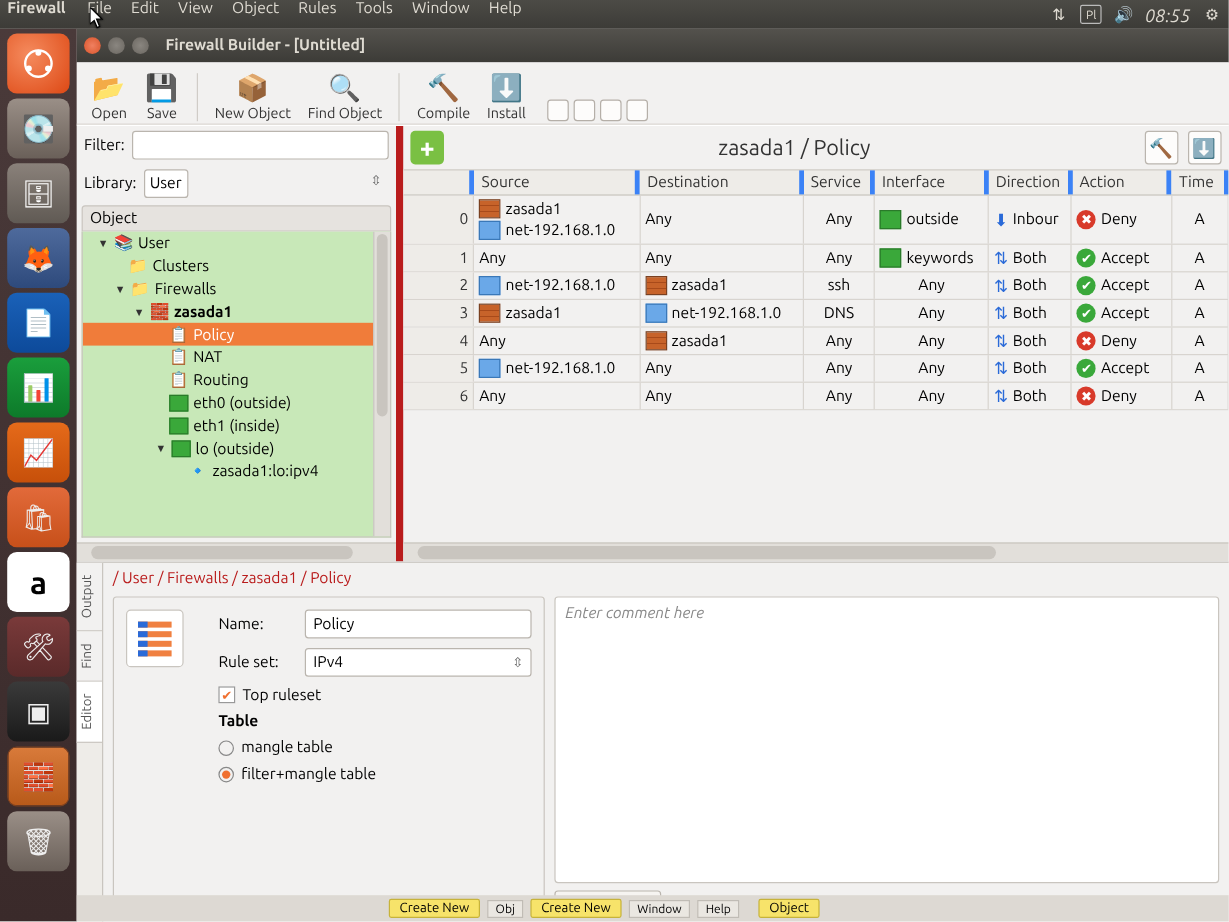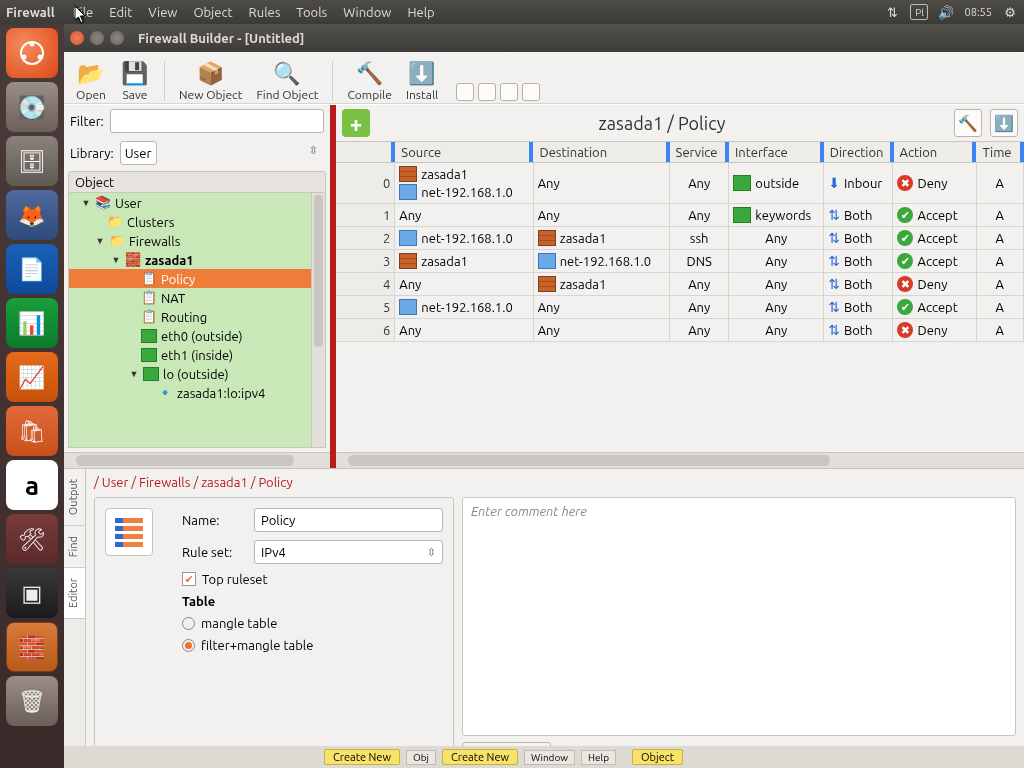--- a/index.html
+++ b/index.html
@@ -1,24 +1,24 @@
 <!DOCTYPE html>
 <html><head>
 <meta charset="utf-8">
 <style>
 * { box-sizing: border-box; margin: 0; padding: 0; font-family: Ubuntu, "Segoe UI", sans-serif; }
 body { width: 1024px; height: 768px; overflow: hidden; background: #f2f1f0; position: relative; }
 
 
-.menubar { height: 24px; background: linear-gradient(#4c4b46,#3c3b37); color: #dfdbd2; display: flex; align-items: center; font-size: 13px; padding: 0 6px; }
+.menubar { height: 24px; background: linear-gradient(#4c4b46,#3c3b37); color: #dfdbd2; display: flex; font-size: 13px; padding: 0 6px; }
 .menubar .appname { font-weight: bold; margin-right: 10px; }
 .menubar .mitem { padding: 0 8px; cursor: default; }
 .menubar .spacer { flex: 1; }
 .menubar .tray { display: flex; align-items: center; gap: 10px; }
-.menubar .clock { font-size: 11px; }
+.menubar .clock { font-size: 15px; font-style: italic; }
 .tray-icon { width: 16px; height: 16px; display: inline-flex; align-items: center; justify-content: center; }
 
 
 .cursor { position: absolute; left: 75px; top: 6px; width: 12px; height: 18px; pointer-events:none; z-index: 999;}
 .cursor svg { filter: drop-shadow(0 0 1px #000); }
 
 
 .launcher { position: absolute; left: 0; top: 24px; bottom: 0; width: 64px; background: linear-gradient(#4a3a3a,#3a2a2a); display: flex; flex-direction: column; align-items: center; padding-top: 4px; gap: 4px; }
 .licon { width: 52px; height: 50px; border-radius: 8px; background: rgba(255,255,255,0.08); display:flex; align-items:center; justify-content:center; font-size: 22px; color:#eee; }
 .licon.ub { background: radial-gradient(circle at 35% 35%, #f58b5e, #dd4814); }

